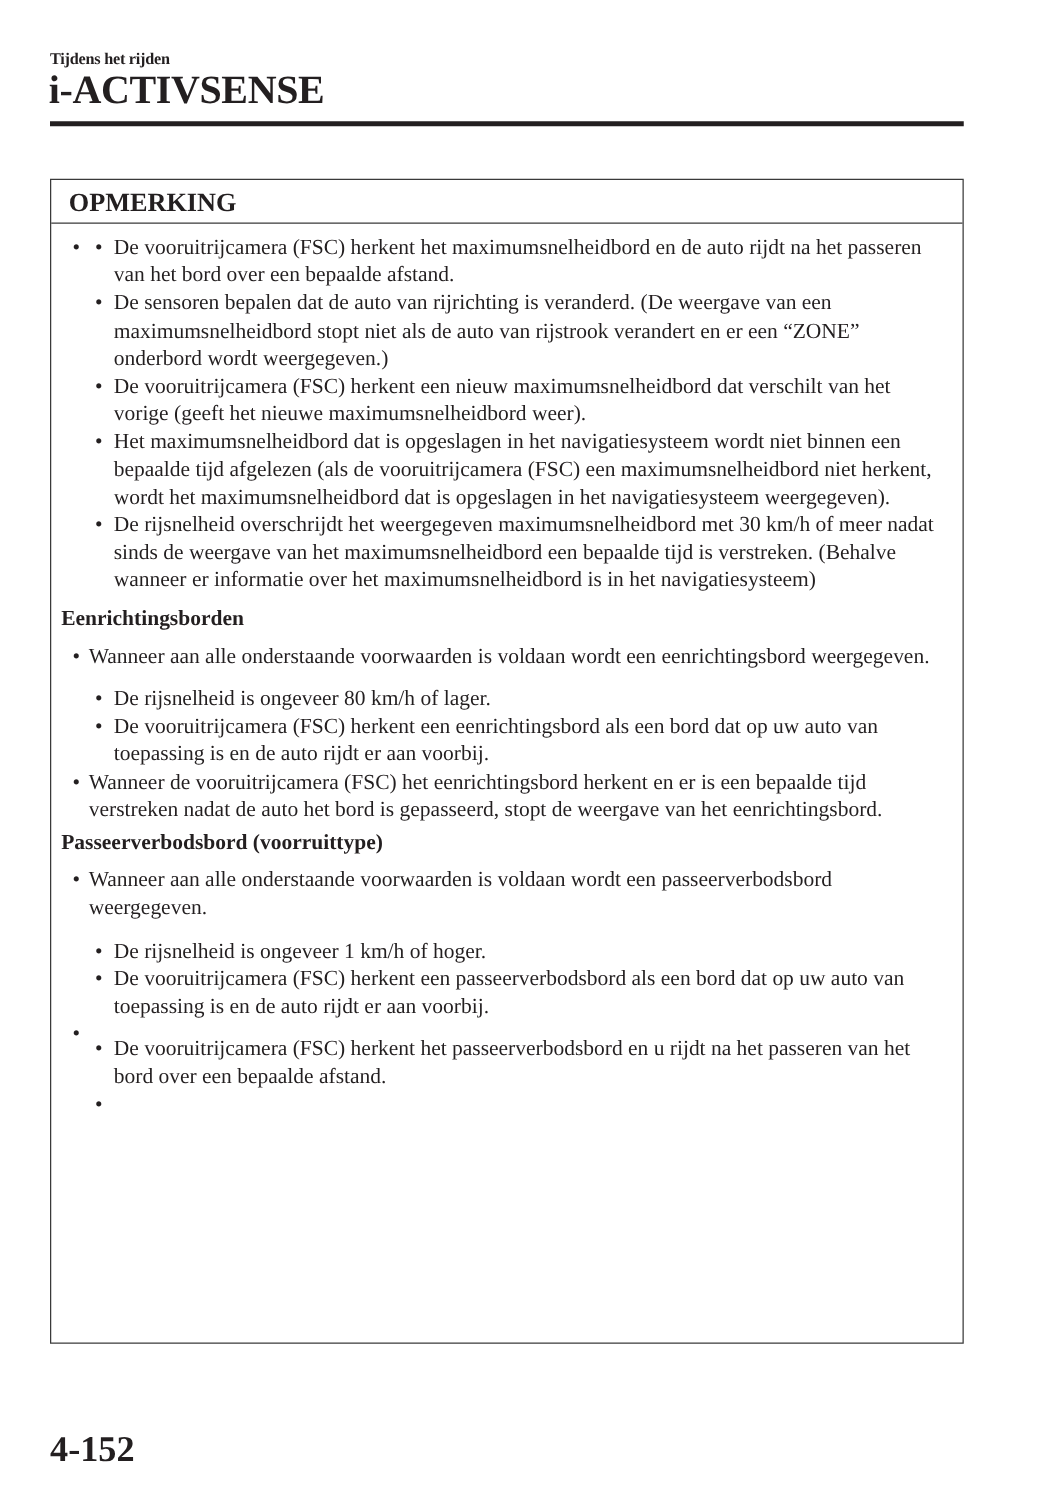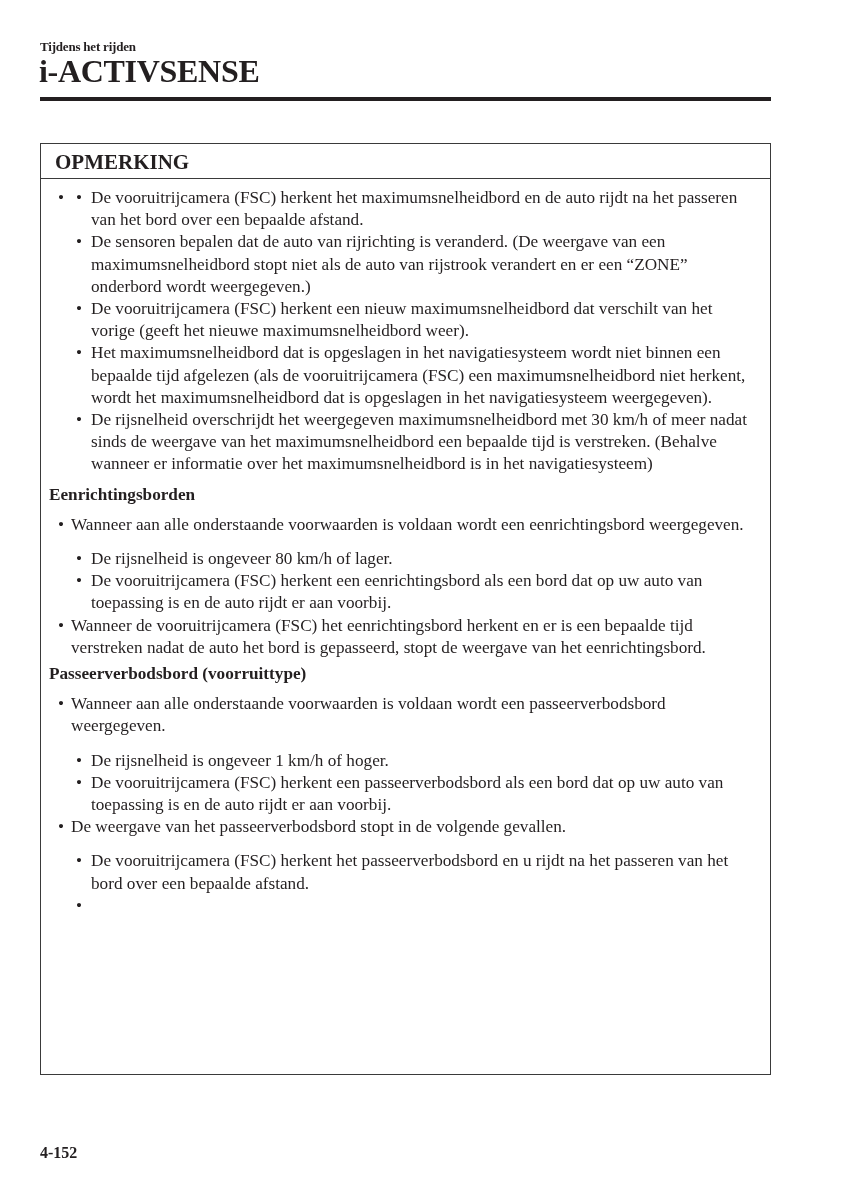--- a/index.html
+++ b/index.html
@@ -83,21 +83,21 @@
       margin-bottom: 8px;
       padding-left: 0;
     }
     .gap-sm {
       height: 12px;
     }
     .page-number {
       position: absolute;
       left: 40px;
       top: 1144px;
-      font-size: 16px;
+      font-size: 29px;
       font-weight: bold;
     }
   </style>
 </head>
 <body>
 
 <div class="section-label">Tijdens het rijden</div>
 <div class="page-title">i-ACTIVSENSE</div>
 <div class="title-rule"></div>
 
@@ -157,21 +157,20 @@
     <div class="item sub">
       <span class="bullet">•</span>
       <span>De rijsnelheid is ongeveer 1 km/h of hoger.</span>
     </div>
     <div class="item sub">
       <span class="bullet">•</span>
       <span>De vooruitrijcamera (FSC) herkent een passeerverbodsbord als een bord dat op uw auto van toepassing is en de auto rijdt er aan voorbij.</span>
     </div>
     <div class="item">
       <span class="bullet">•</span>
-      <span>De weergave van het passeerverbodsbord stopt in de volgende gevallen.</span>
     </div>
     <div class="gap-sm"></div>
     <div class="item sub">
       <span class="bullet">•</span>
       <span>De vooruitrijcamera (FSC) herkent het passeerverbodsbord en u rijdt na het passeren van het bord over een bepaalde afstand.</span>
     </div>
     <div class="item sub">
       <span class="bullet">•</span>
     </div>
 

